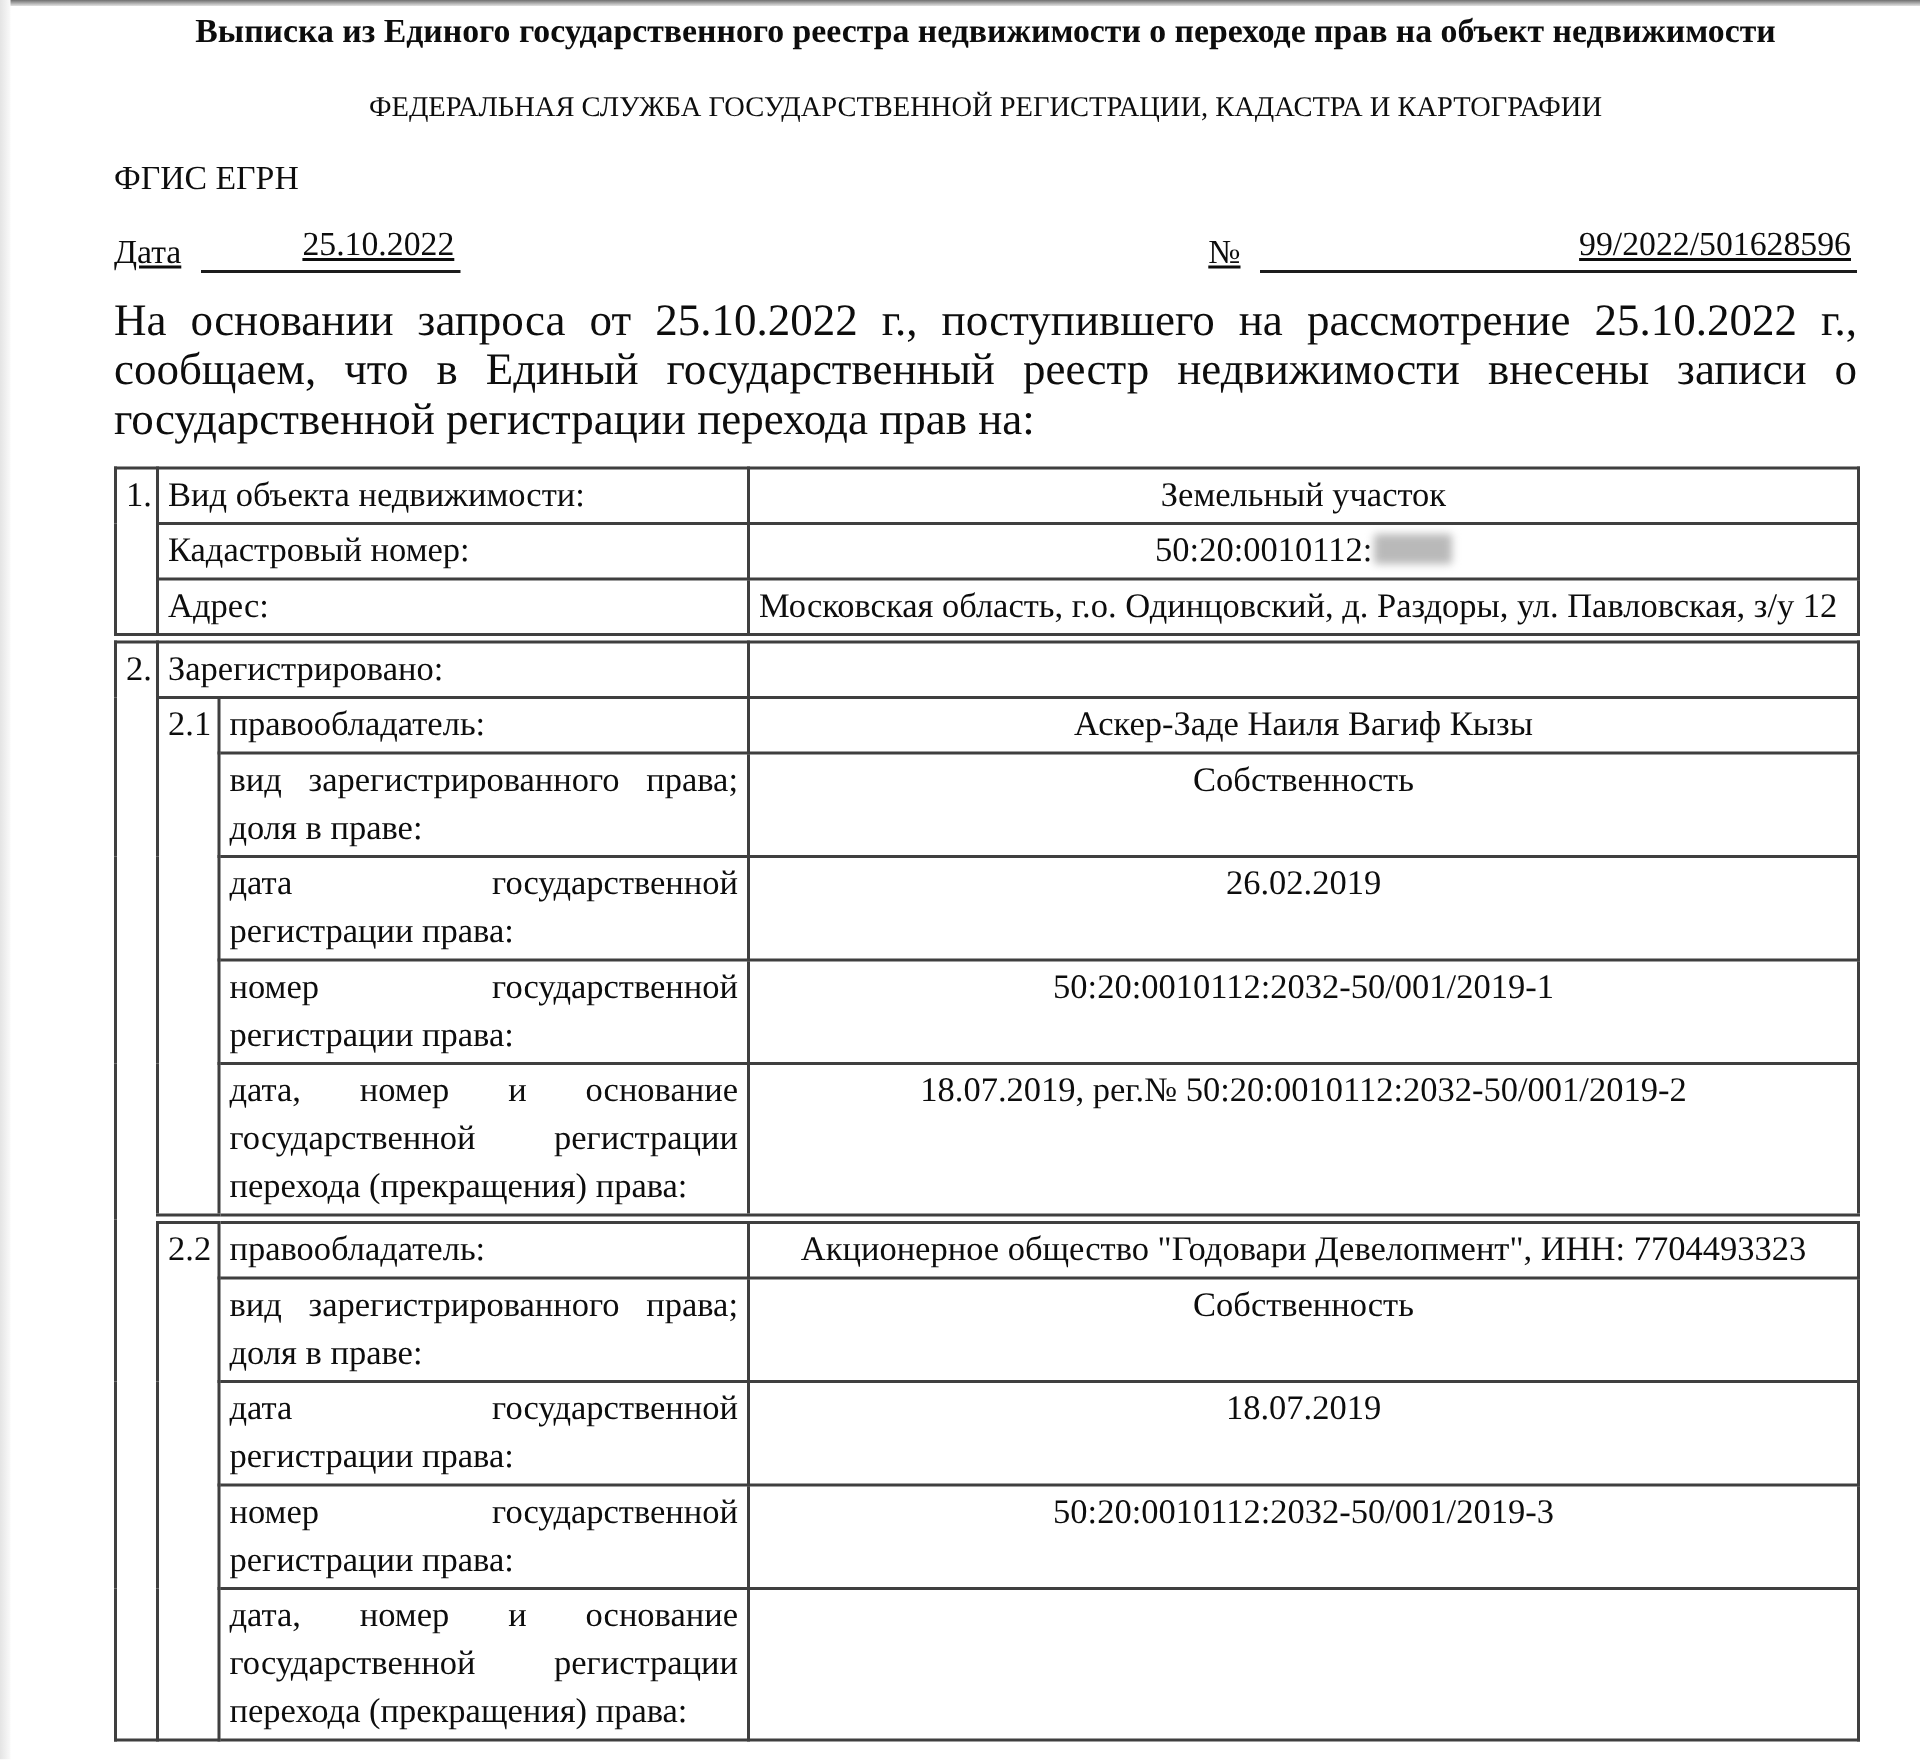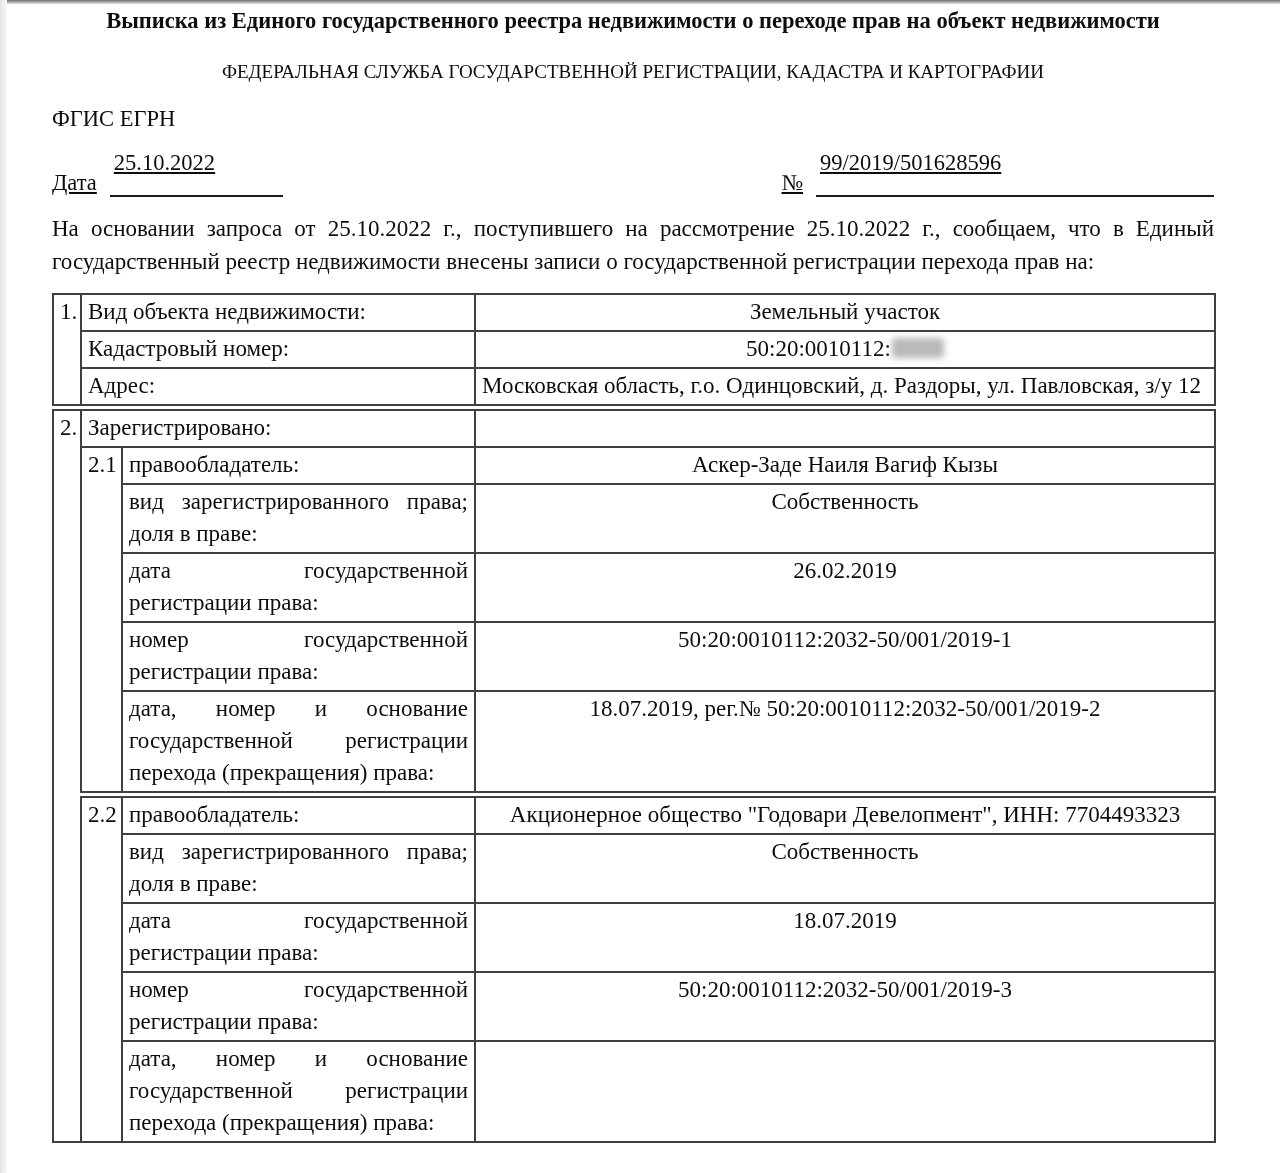--- a/index.html
+++ b/index.html
@@ -13,21 +13,21 @@
   }
   .edge-top {
     position: absolute; left: 0; top: 0; width: 1280px; height: 4px;
     background: linear-gradient(#6f6f6f, #e2e2e2);
   }
   .edge-left {
     position: absolute; left: 0; top: 0; width: 7px; height: 1173px;
     background: linear-gradient(to right, #e4e4e4, #fafafa);
   }
   .content {
-    position: absolute; left: 52px; top: 0; width: 1162px;
+    position: absolute; left: 76px; top: 0; width: 1162px;
   }
   .doc-title {
     margin: 7px auto 0 auto;
     width: 1060px;
     text-align: center;
     font-weight: bold;
     font-size: 22.5px;
     line-height: 28px;
   }
   .agency {
@@ -48,29 +48,29 @@
     display: flex;
     justify-content: space-between;
     align-items: flex-end;
     font-size: 22.5px;
     line-height: 28px;
     text-decoration: underline;
   }
   .meta-left, .meta-right { display: flex; align-items: flex-end; }
   .field-line {
     border-bottom: 2px solid #1c1c1c;
-    text-align: left;
+    text-align: right;
     margin-left: 13px;
-    padding: 0 4px 18px 4px;
+    padding: 0 4px 3px 4px;
   }
   .field-date { width: 165px; }
   .field-number { width: 390px; }
   .intro {
     margin-top: 15px;
-    font-size: 23px;
+    font-size: 30px;
     line-height: 33px;
     text-align: justify;
     text-align-last: left;
   }
   table.reg {
     width: 1162px;
     border-collapse: collapse;
     table-layout: fixed;
     font-size: 23px;
     line-height: 32px;
@@ -122,21 +122,21 @@
 
   <div class="system">ФГИС ЕГРН</div>
 
   <div class="meta-row">
     <div class="meta-left">
       <span>Дата</span>
       <span class="field-line field-date">25.10.2022</span>
     </div>
     <div class="meta-right">
       <span>№</span>
-      <span class="field-line field-number">99/2019/501628596</span>
+      <span class="field-line field-number">99/2022/501628596</span>
     </div>
   </div>
 
   <div class="intro">На основании запроса от 25.10.2022 г., поступившего на рассмотрение 25.10.2022 г., сообщаем, что в Единый государственный реестр недвижимости внесены записи о государственной регистрации перехода прав на:</div>
 
   <table class="reg reg-1">
     <colgroup>
         <col style="width:28px">
         <col style="width:394px">
         <col style="width:740px">

